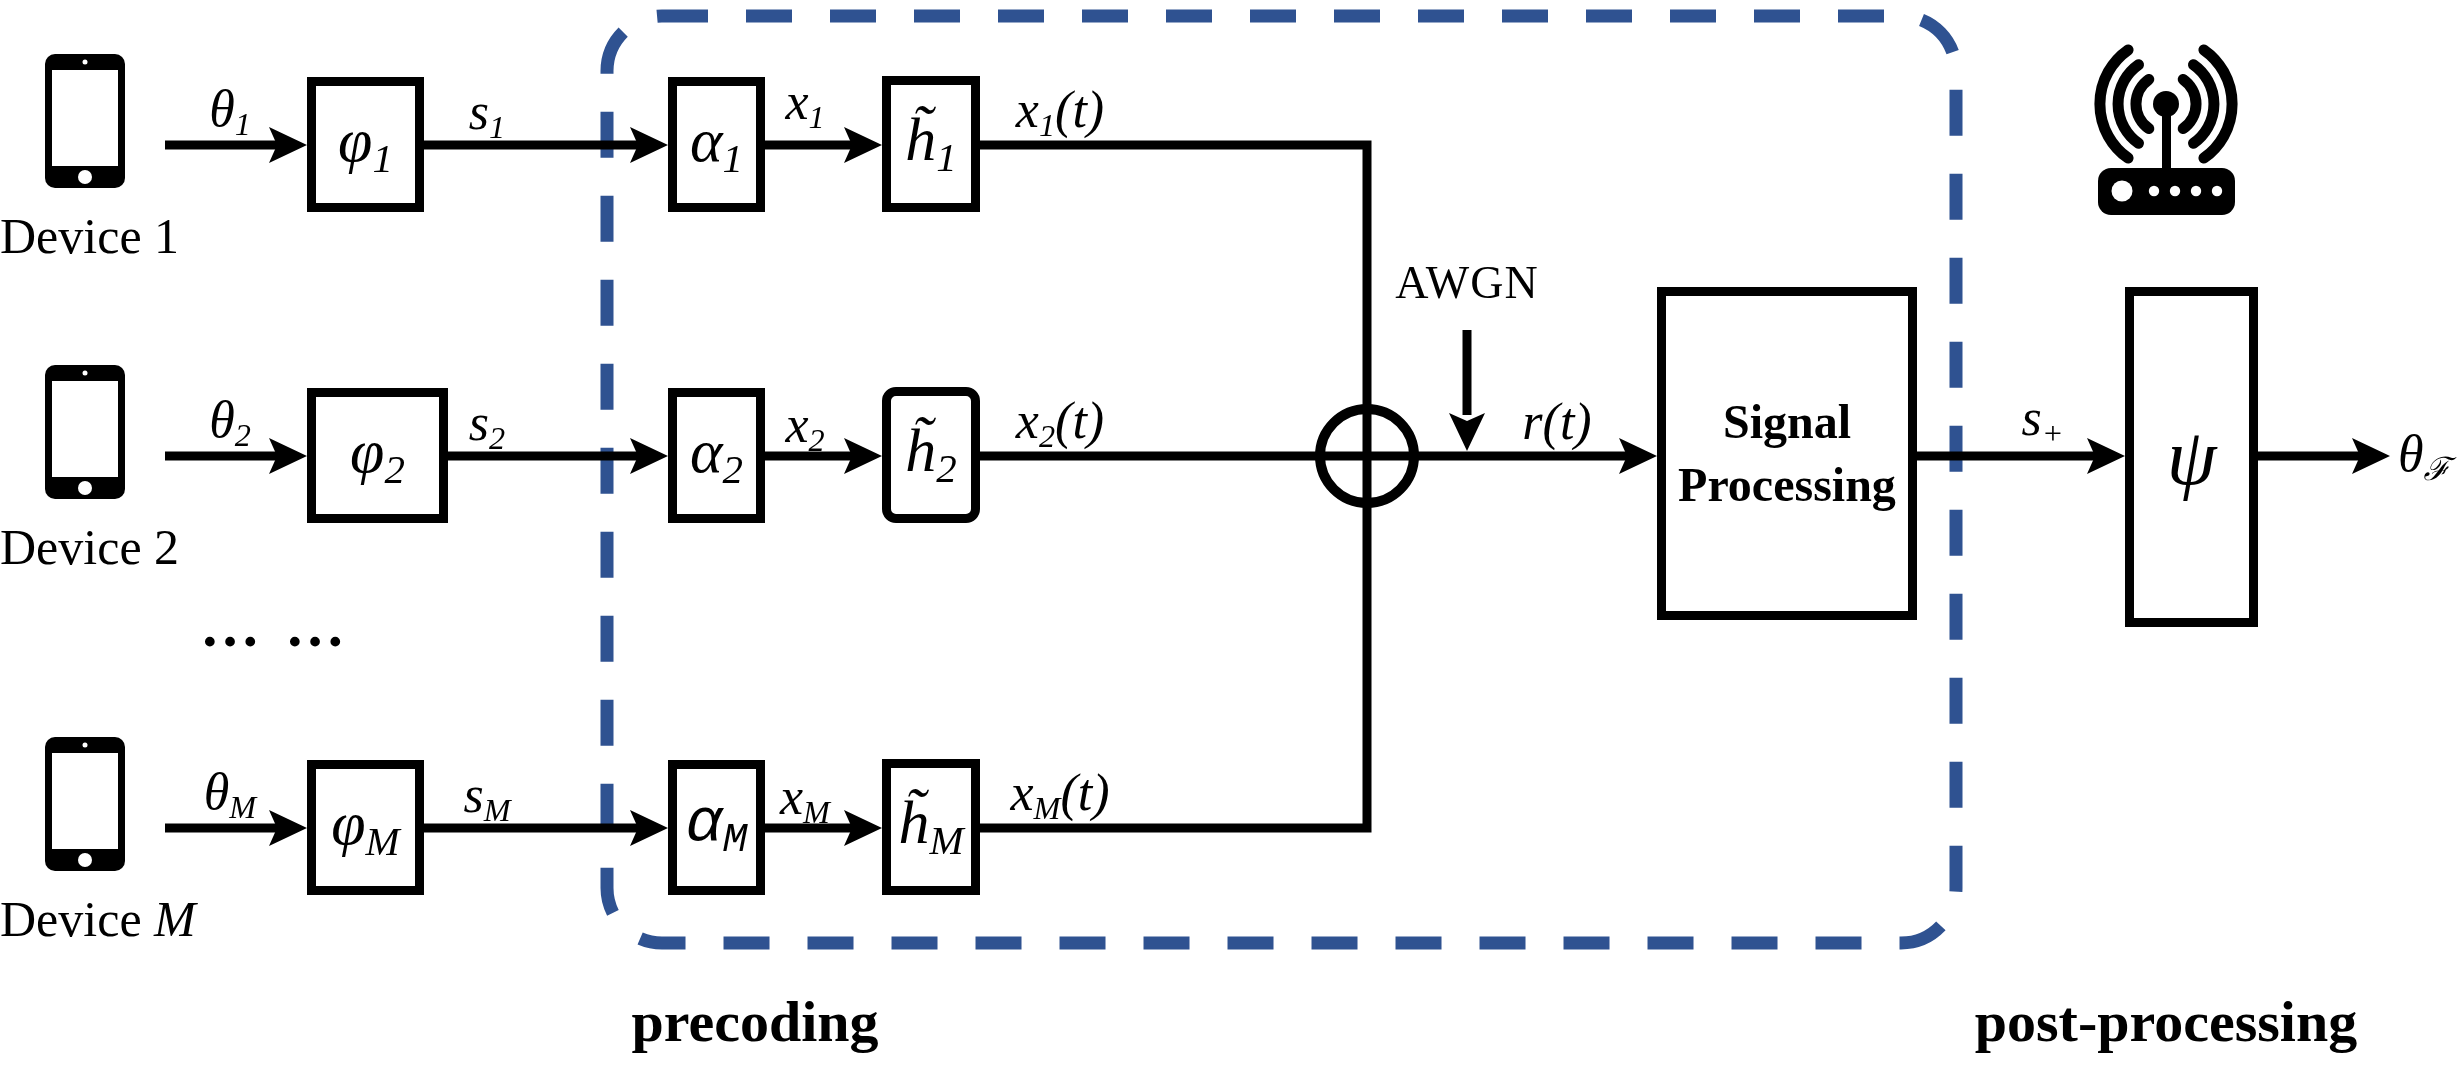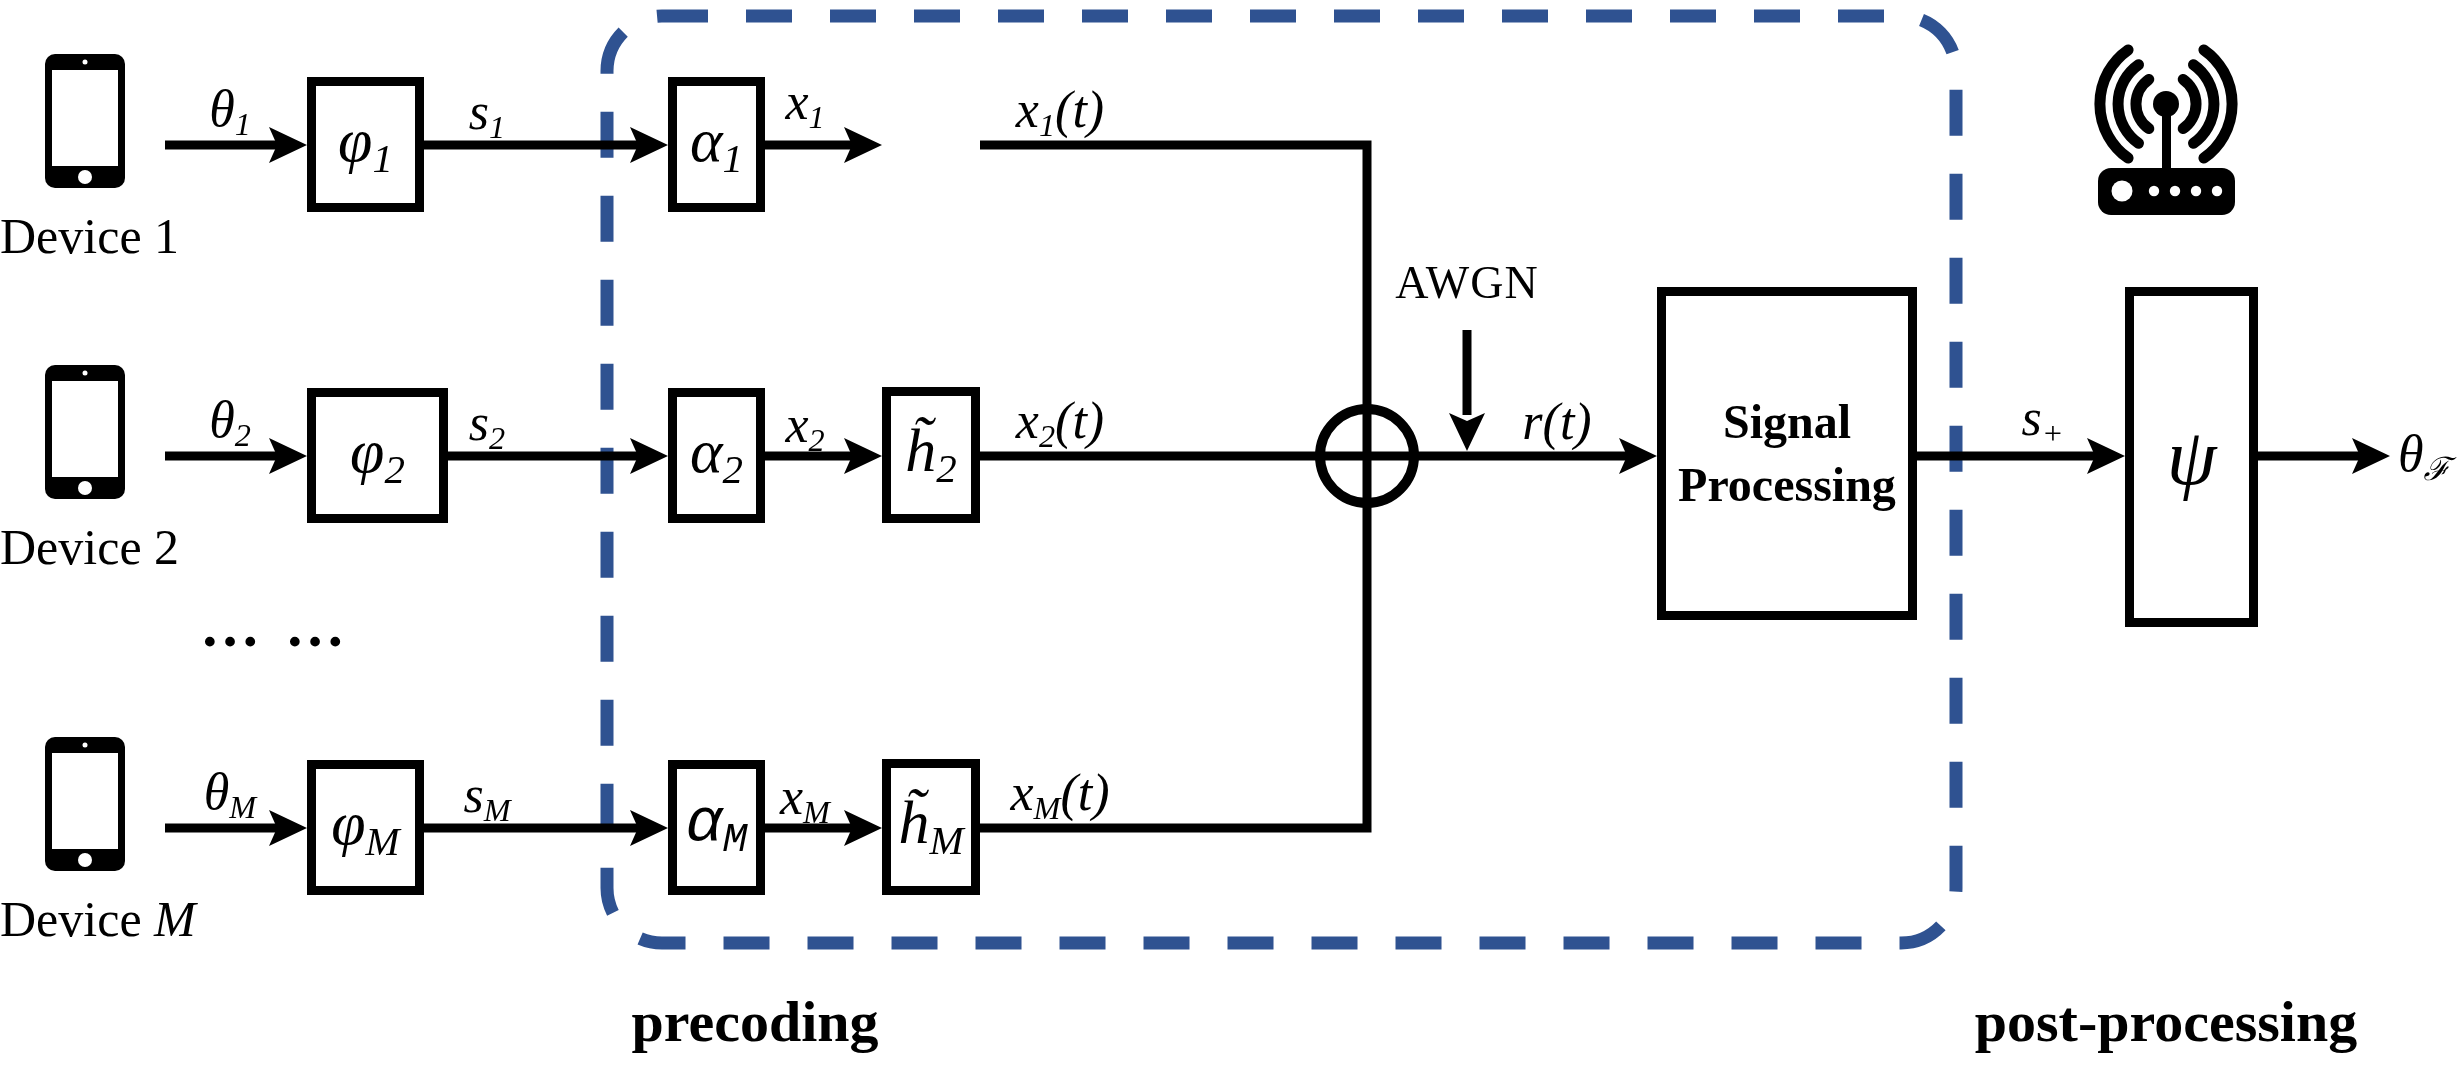--- a/index.html
+++ b/index.html
@@ -107,33 +107,36 @@
   <div class="lbl device-label" style="left:0;top:211px;width:176px;"><span>Device</span>&nbsp;<span class="rom">1</span></div>
   <div class="lbl m b" style="left:150px;top:83px;width:160px;"><span>θ</span><sub>1</sub></div>
   <div class="box" style="left:307px;top:77px;width:117px;height:135px;">
       <span class="glyph"><span>φ</span><sub>1</sub></span>
     </div>
   <div class="lbl m b" style="left:407px;top:86px;width:160px;"><span>s</span><sub>1</sub></div>
   <div class="box" style="left:668px;top:77px;width:97px;height:135px;">
       <span class="glyph"><span>α</span><sub>1</sub></span>
     </div>
   <div class="lbl m" style="left:725px;top:76px;width:160px;"><span>x</span><sub>1</sub></div>
+  <div class="box" style="left:882px;top:76px;width:98px;height:136px;">
+      <span class="glyph"><span>h̃</span><sub>1</sub></span>
+    </div>
   <div class="lbl m" style="left:950px;top:84px;width:220px;"><span>x</span><sub>1</sub><span>(t)</span></div>
 
   <div class="lbl device-label" style="left:0;top:522px;width:176px;"><span>Device</span>&nbsp;<span class="rom">2</span></div>
   <div class="lbl m b" style="left:150px;top:394px;width:160px;"><span>θ</span><sub>2</sub></div>
   <div class="box" style="left:307px;top:388px;width:141px;height:135px;">
       <span class="glyph"><span>φ</span><sub>2</sub></span>
     </div>
   <div class="lbl m b" style="left:407px;top:397px;width:160px;"><span>s</span><sub>2</sub></div>
   <div class="box" style="left:668px;top:388px;width:97px;height:135px;">
       <span class="glyph"><span>α</span><sub>2</sub></span>
     </div>
   <div class="lbl m" style="left:725px;top:399px;width:160px;"><span>x</span><sub>2</sub></div>
-  <div class="box" style="left:882px;top:387px;width:98px;height:136px;">
+  <div class="box" style="left:882px;top:387px;width:98px;height:136px;border-radius:14px;">
       <span class="glyph"><span>h̃</span><sub>2</sub></span>
     </div>
   <div class="lbl m" style="left:950px;top:395px;width:220px;"><span>x</span><sub>2</sub><span>(t)</span></div>
 
   <div class="lbl dots" style="left:190px;top:596px;width:170px;">… …</div>
 
   <div class="lbl device-label" style="left:0;top:894px;width:176px;"><span>Device</span>&nbsp;<span class="ital">M</span></div>
   <div class="lbl m b" style="left:150px;top:766px;width:160px;"><span>θ</span><sub>M</sub></div>
   <div class="box" style="left:307px;top:760px;width:117px;height:135px;">
       <span class="glyph"><span>φ</span><sub>M</sub></span>

